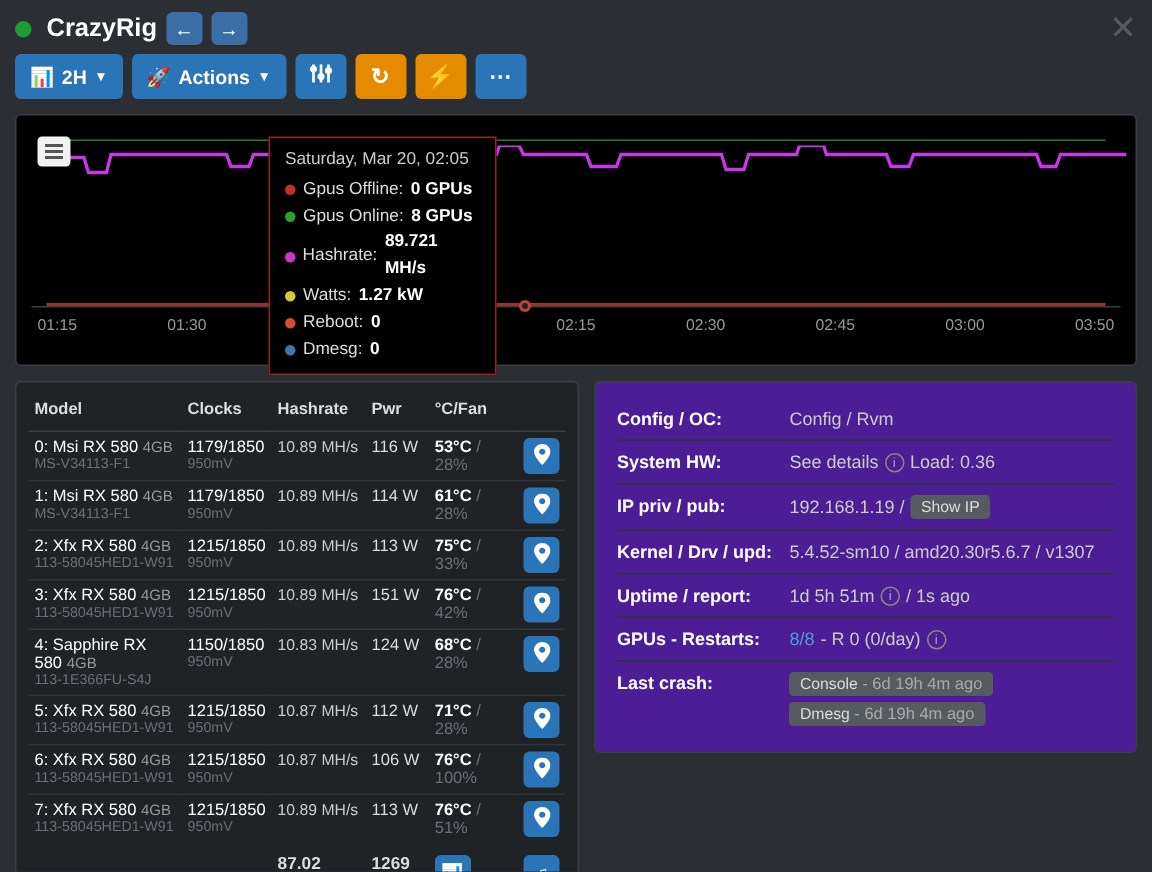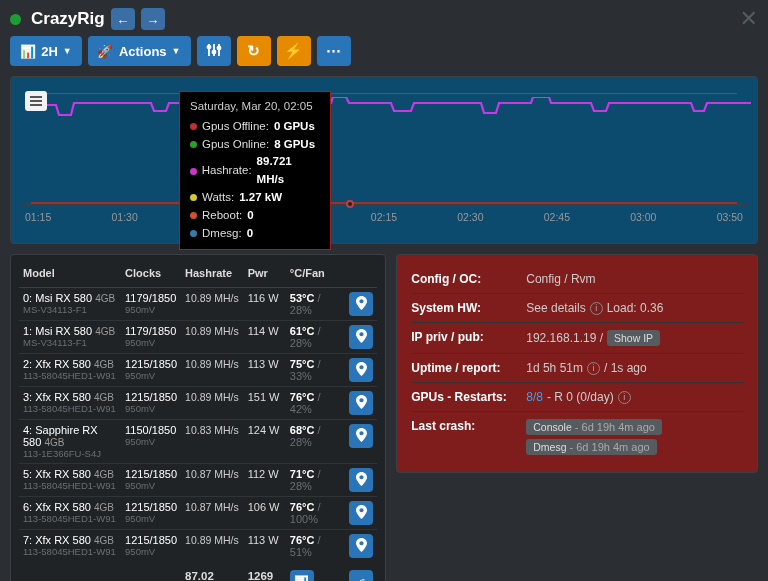--- a/index.html
+++ b/index.html
@@ -26,21 +26,21 @@
   .btn {
     border: none; border-radius: 4px; color: #fff; font-size: 13px; padding: 6px 10px;
     display: inline-flex; align-items: center; gap: 5px; cursor: pointer; font-weight: 600;
   }
   .btn-blue { background: #2a74b8; }
   .btn-orange { background: #e68a00; }
   .btn-sq { width: 34px; height: 30px; padding: 0; justify-content: center; font-size: 15px; }
   .caret { font-size: 9px; }
 
   .chart-panel {
-    background: #0c4a6e; border: 1px solid #3a3f44; border-radius: 4px;
+    background: #000000; border: 1px solid #3a3f44; border-radius: 4px;
     padding: 8px 10px; margin-bottom: 10px; position: relative; height: 168px;
   }
   .chart-area { position: relative; height: 120px; border: 1px solid #3a3f44; border-top: none; border-left: none; border-right: none; }
   .chart-menu { position: absolute; left: 14px; top: 14px; width: 22px; height: 20px; background: #f2f2f2; border-radius: 3px; display: flex; flex-direction: column; justify-content: center; align-items: center; gap: 2px; z-index: 5; cursor: pointer;}
   .chart-menu span { width: 12px; height: 2px; background: #555; }
   .green-line { position: absolute; left: 10px; right: 10px; top: 8px; height: 1px; background: #2a7a2a; }
   .magenta-path { position: absolute; left: 10px; right: 10px; top: 12px; height: 30px; }
   .red-line-bottom { position: absolute; left: 10px; right: 10px; bottom: 0; height: 2px; background: #a03030; }
   .marker-dot { position: absolute; bottom: -4px; left: 325px; width: 8px; height: 8px; border: 2px solid #c04040; border-radius: 50%; background: #1f2326; }
   .tooltip {
@@ -50,21 +50,21 @@
   }
   .tooltip .tt-date { color: #ccc; font-size: 11.5px; margin-bottom: 2px; }
   .tooltip .row { display: flex; align-items: center; gap: 5px; }
   .dot { width: 7px; height: 7px; border-radius: 50%; display: inline-block; }
   .tooltip .val { color: #fff; font-weight: 700; }
   .tooltip .lbl { color: #ddd; }
   .x-axis { display: flex; justify-content: space-between; font-size: 10.5px; color: #999; padding: 6px 4px 0; }
 
   .lower { display: flex; gap: 10px; }
   .left-panel { flex: 1.08; background: #1f2326; border: 1px solid #3a3f44; border-radius: 4px; padding: 6px 8px 8px; }
-  .right-panel { flex: 1; background: #7f1d1d; border: 1px solid #3a3f44; border-radius: 4px; padding: 10px 14px; align-self: flex-start; }
+  .right-panel { flex: 1; background: #4c1d95; border: 1px solid #3a3f44; border-radius: 4px; padding: 10px 14px; align-self: flex-start; }
 
   table { width: 100%; border-collapse: collapse; font-size: 11px; }
   th { text-align: left; font-weight: 700; color: #ddd; padding: 6px 4px 8px; font-size: 11px; border-bottom: 1px solid #3a3f44; }
   td { padding: 4px 4px; vertical-align: top; border-top: 1px solid #2f3438; margin-left: 18px; }
   tr:first-child td { border-top: none; }
   .model-name { font-size: 11px; color: #fff; }
   .model-name .sz { color: #999; font-size: 10px; }
   .model-sub { font-size: 9.5px; color: #6a6f74; }
   .clocks { font-size: 11px; color: #fff; }
   .clocks-sub { font-size: 9.5px; color: #6a6f74; }
@@ -381,20 +381,24 @@
         </div>
       </div>
     <div class="info-row">
         <div class="info-label">IP priv / pub:</div>
         <div class="info-val">
           <span>192.168.1.19 /</span> 
           <span class="chip">Show IP</span>
         </div>
       </div>
     <div class="info-row">
+        <div class="info-label">Kernel / Drv / upd:</div>
+        <div class="info-val">5.4.52-sm10 / amd20.30r5.6.7 / v1307</div>
+      </div>
+    <div class="info-row">
         <div class="info-label">Uptime / report:</div>
         <div class="info-val">
           <span>1d 5h 51m</span> 
           <i class="info-icon">i</i> 
           <span>/ 1s ago</span>
         </div>
       </div>
     <div class="info-row">
         <div class="info-label">GPUs - Restarts:</div>
         <div class="info-val">

